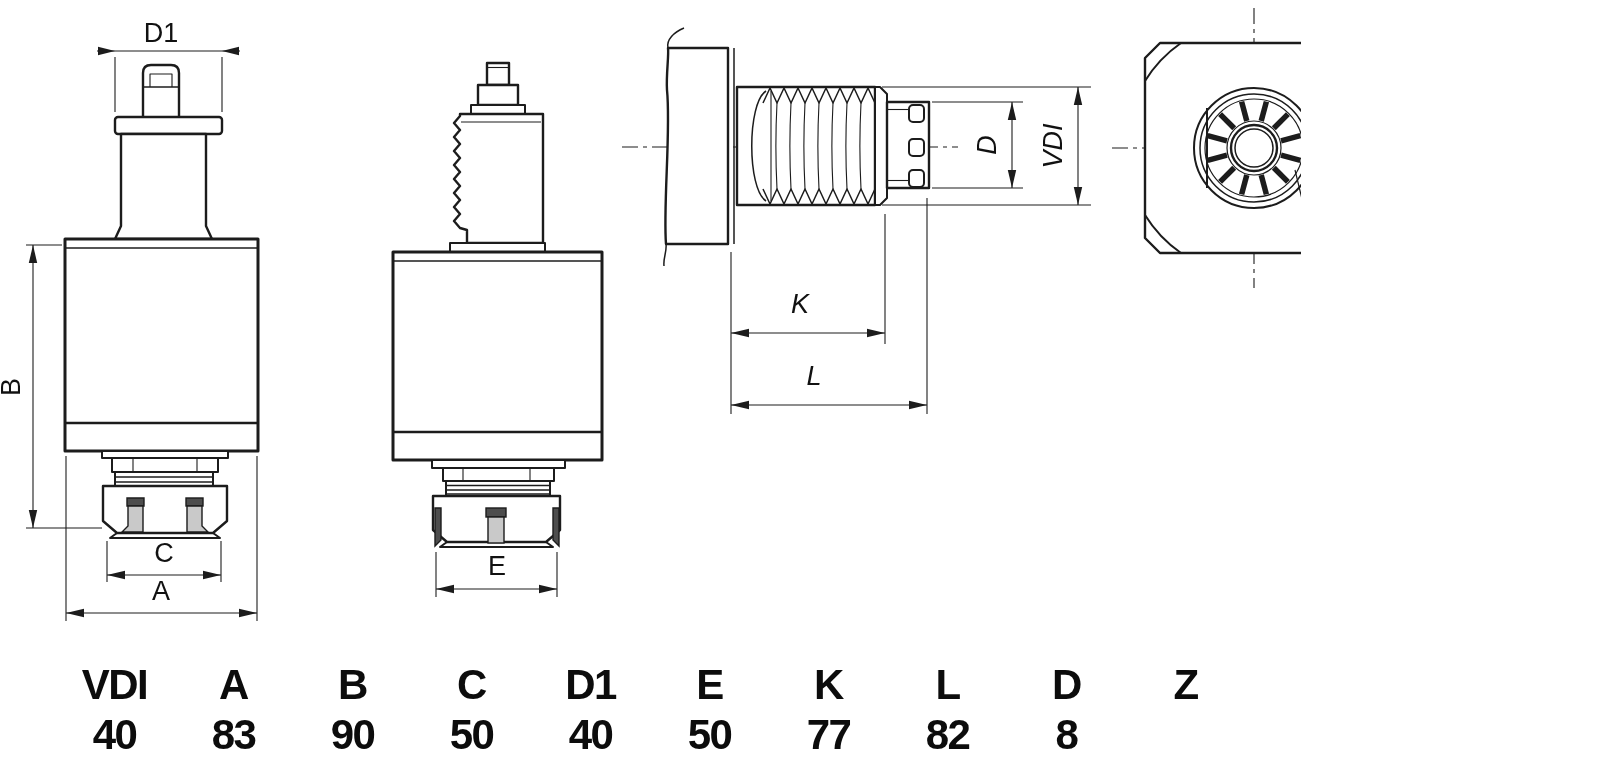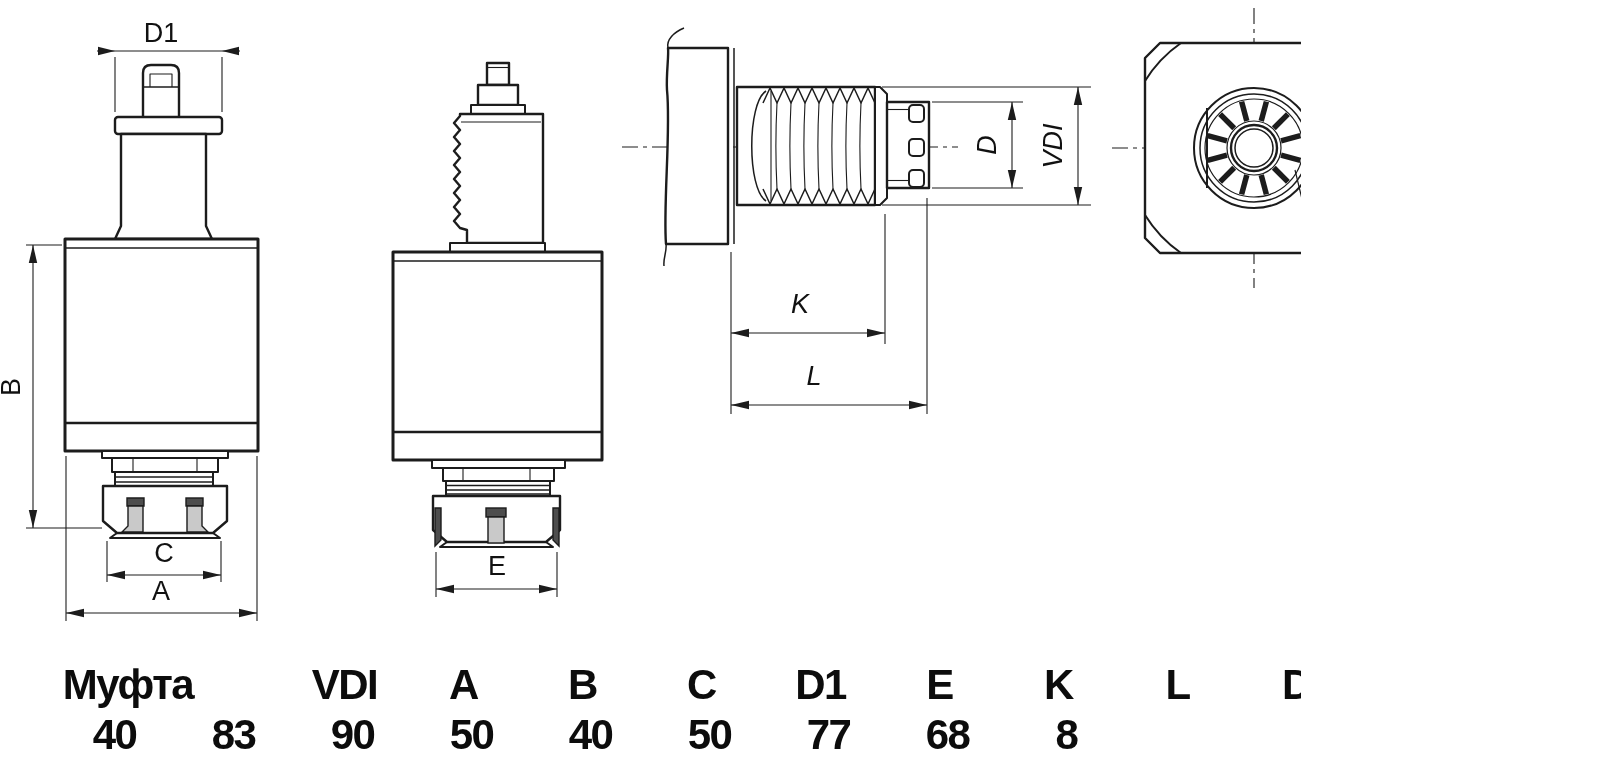--- a/index.html
+++ b/index.html
@@ -256,37 +256,36 @@
       <circle class="o sw2" cx="1543" cy="101" r="17"></circle>
       <polygon class="o sw15" points="1551,96.5 1551,105.5 1543,110 1535,105.5 1535,96.5 1543,92"></polygon>
       <path class="nf sw1" d="M1543,101 L1543,92 M1543,101 L1551,105.5 M1543,101 L1535,105.5"></path>
     </g>
   </g>
 </svg>
 
   
   <div class="spec-table">
     <div class="spec-row">
-      <div class="spec-cell name">Муфта</div>
       <div class="spec-cell">VDI</div>
       <div class="spec-cell">A</div>
       <div class="spec-cell">B</div>
       <div class="spec-cell">C</div>
       <div class="spec-cell">D1</div>
       <div class="spec-cell">E</div>
       <div class="spec-cell">K</div>
       <div class="spec-cell">L</div>
       <div class="spec-cell">D</div>
       <div class="spec-cell">Z</div>
     </div>
     <div class="spec-row">
       <div class="spec-cell">40</div>
       <div class="spec-cell">83</div>
       <div class="spec-cell">90</div>
       <div class="spec-cell">50</div>
       <div class="spec-cell">40</div>
       <div class="spec-cell">50</div>
       <div class="spec-cell">77</div>
-      <div class="spec-cell">68</div>
+      <div class="spec-cell">82</div>
       <div class="spec-cell">8</div>
     </div>
   </div>
 </div>
 
 </body></html>

